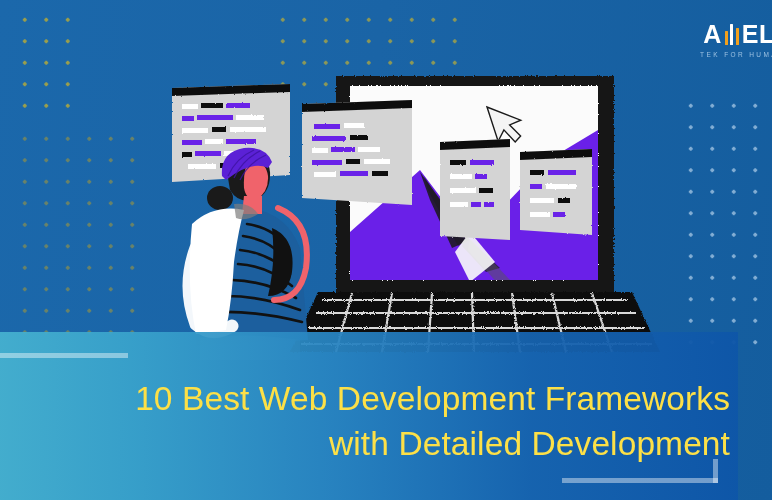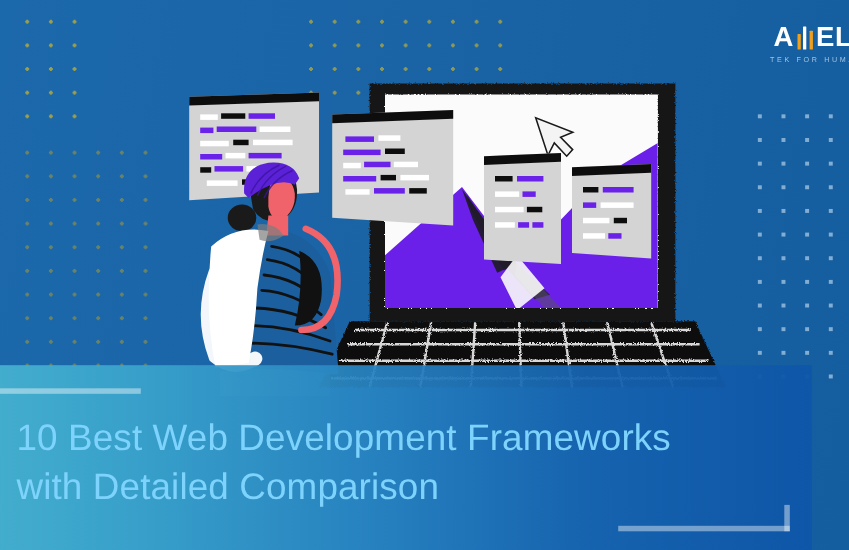--- a/index.html
+++ b/index.html
@@ -130,25 +130,26 @@
     position: absolute;
     left: 713px; top: 459px;
     width: 5px; height: 24px;
     background: rgba(255,255,255,.42);
   }
   .headline {
     position: absolute;
     left: 15px;
     top: 376px;
     width: 715px;
-    color: #7dd3fc;
+    color: #fde047;
     font-size: 33.5px;
     font-weight: 400;
     line-height: 45px;
     letter-spacing: .1px;
+    text-align: right;
   }
   .headline .ln { display: block; white-space: nowrap; }
 </style>
 </head>
 <body>
 
 <div id="banner-root">
 
   <div class="bg-base"></div>
 
@@ -340,16 +341,16 @@
     <div class="logo-tag">TEK FOR HUMA</div>
   </div>
 
   <div class="title-band"></div>
   <div class="band-rule-top"></div>
   <div class="band-corner-h"></div>
   <div class="band-corner-v"></div>
 
   <div class="headline">
     <span class="ln">10 Best Web Development Frameworks</span>
-    <span class="ln">with Detailed Comparison</span>
+    <span class="ln">with Detailed Development</span>
   </div>
 
 </div>
 
 </body></html>

